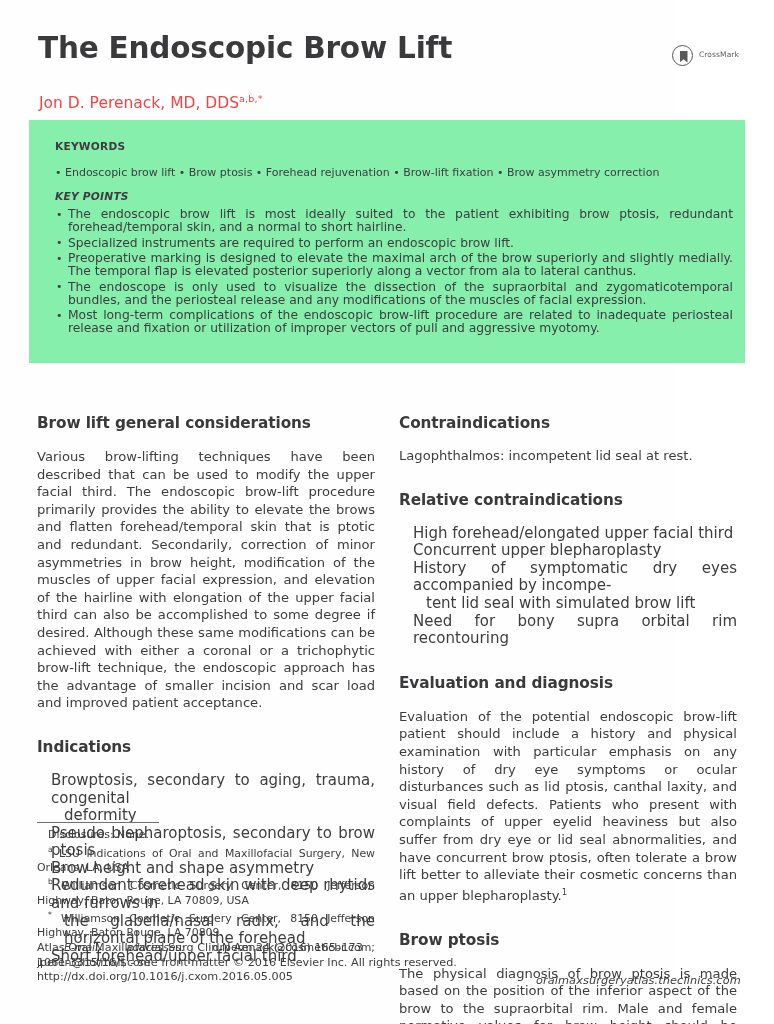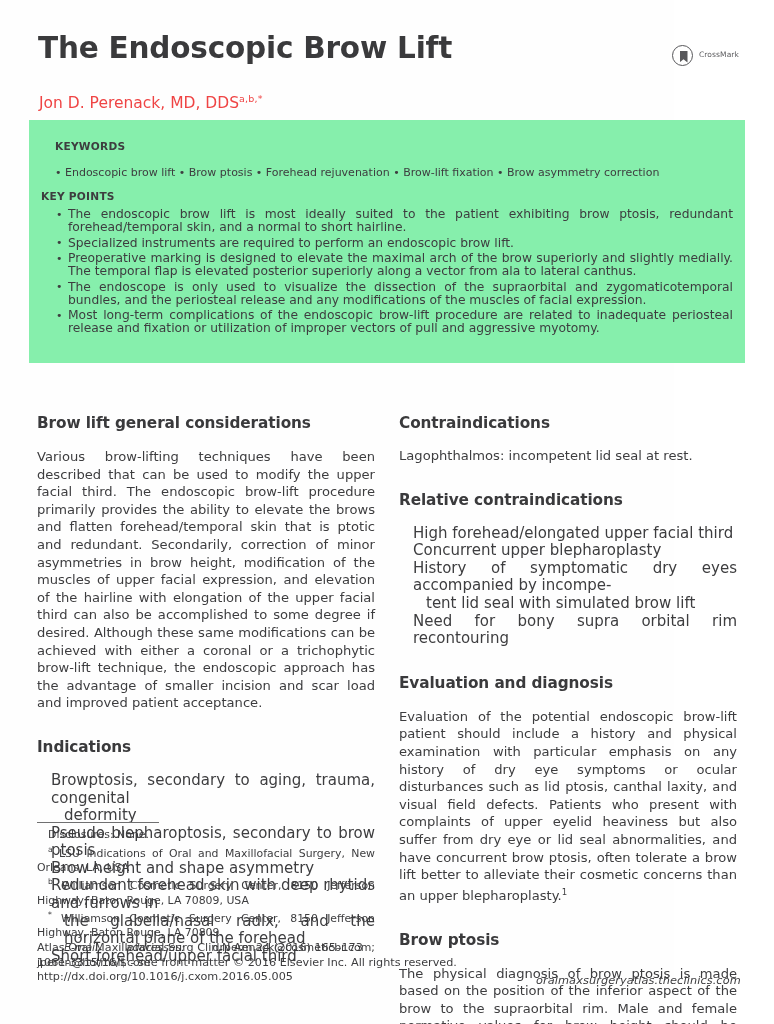--- a/index.html
+++ b/index.html
@@ -100,21 +100,21 @@
   }
   .kw-keywords-label { left: 26px; top: 20px; }
   .kw-keyline {
     position: absolute;
     left: 26px;
     top: 46px;
     font-size: 11px;
     color: #3d3d3f;
     white-space: nowrap;
   }
-  .kw-keypoints-label { left: 12px; top: 70px; }
+  .kw-keypoints-label { left: 26px; top: 70px; font-style: italic; }
 
   .kp-list {
     position: absolute;
     left: 26px;
     top: 88px;
     width: 678px;
   }
   .kp-item {
     position: relative;
     padding-left: 13px;

